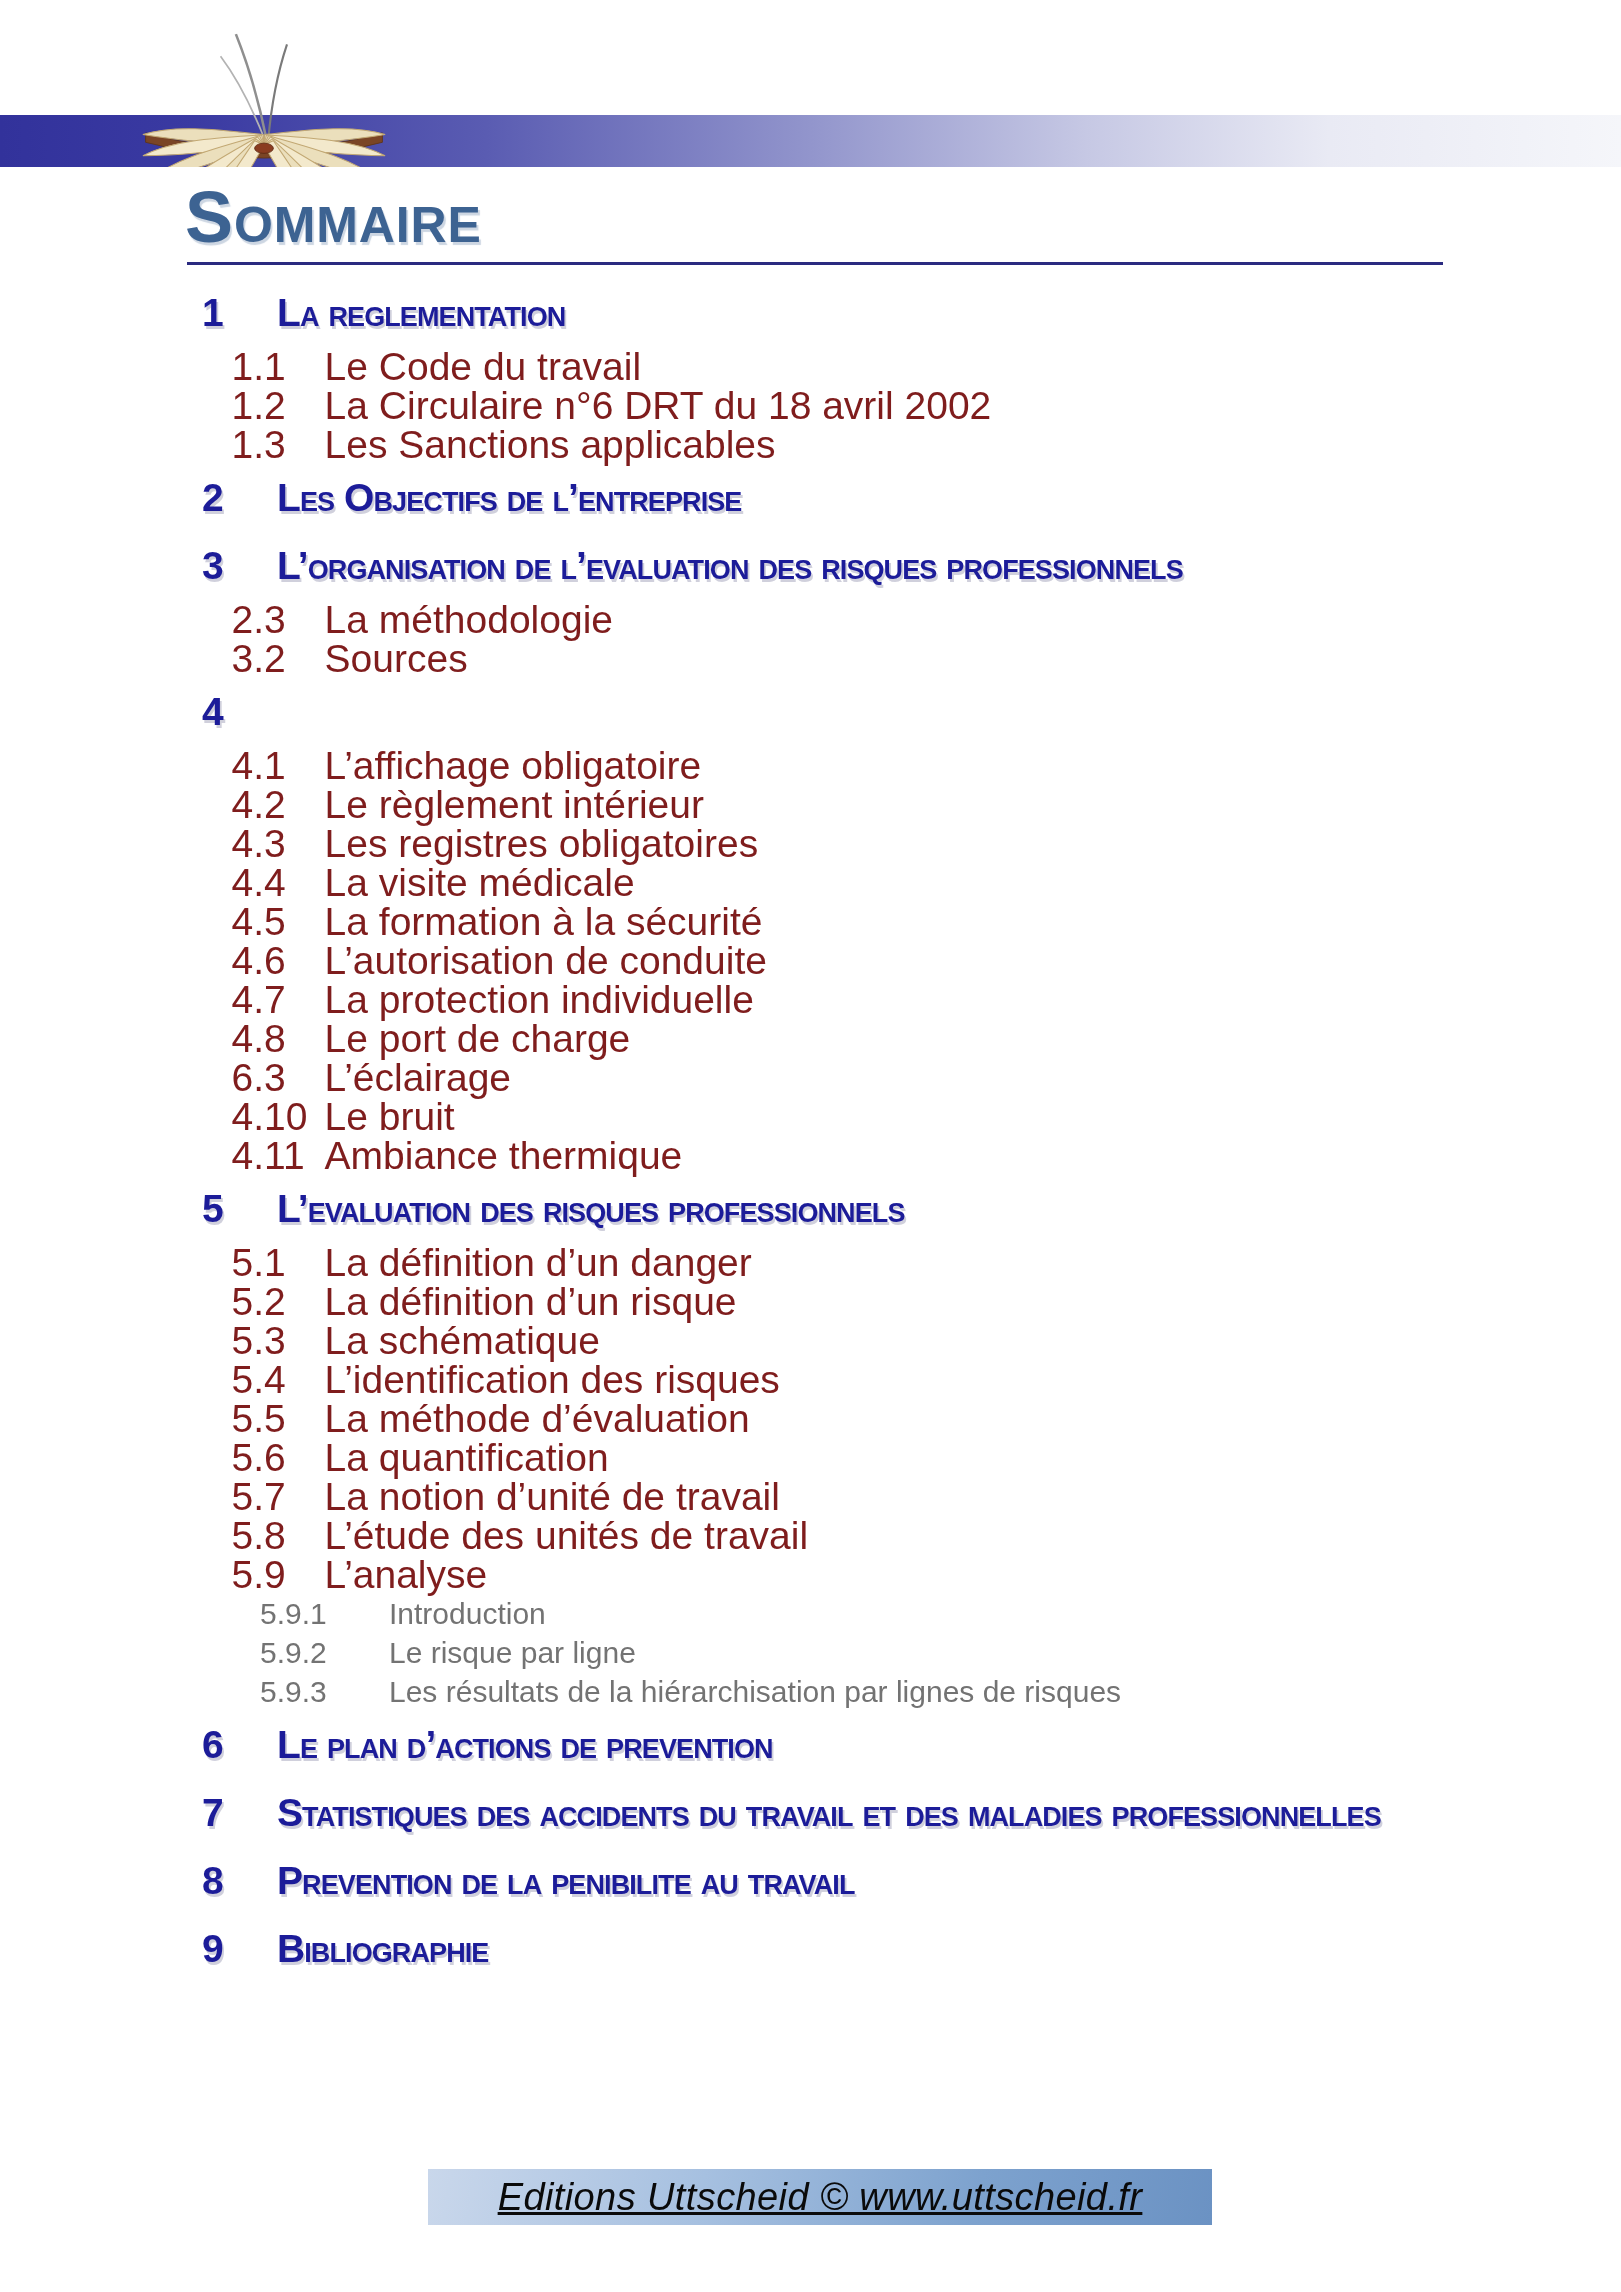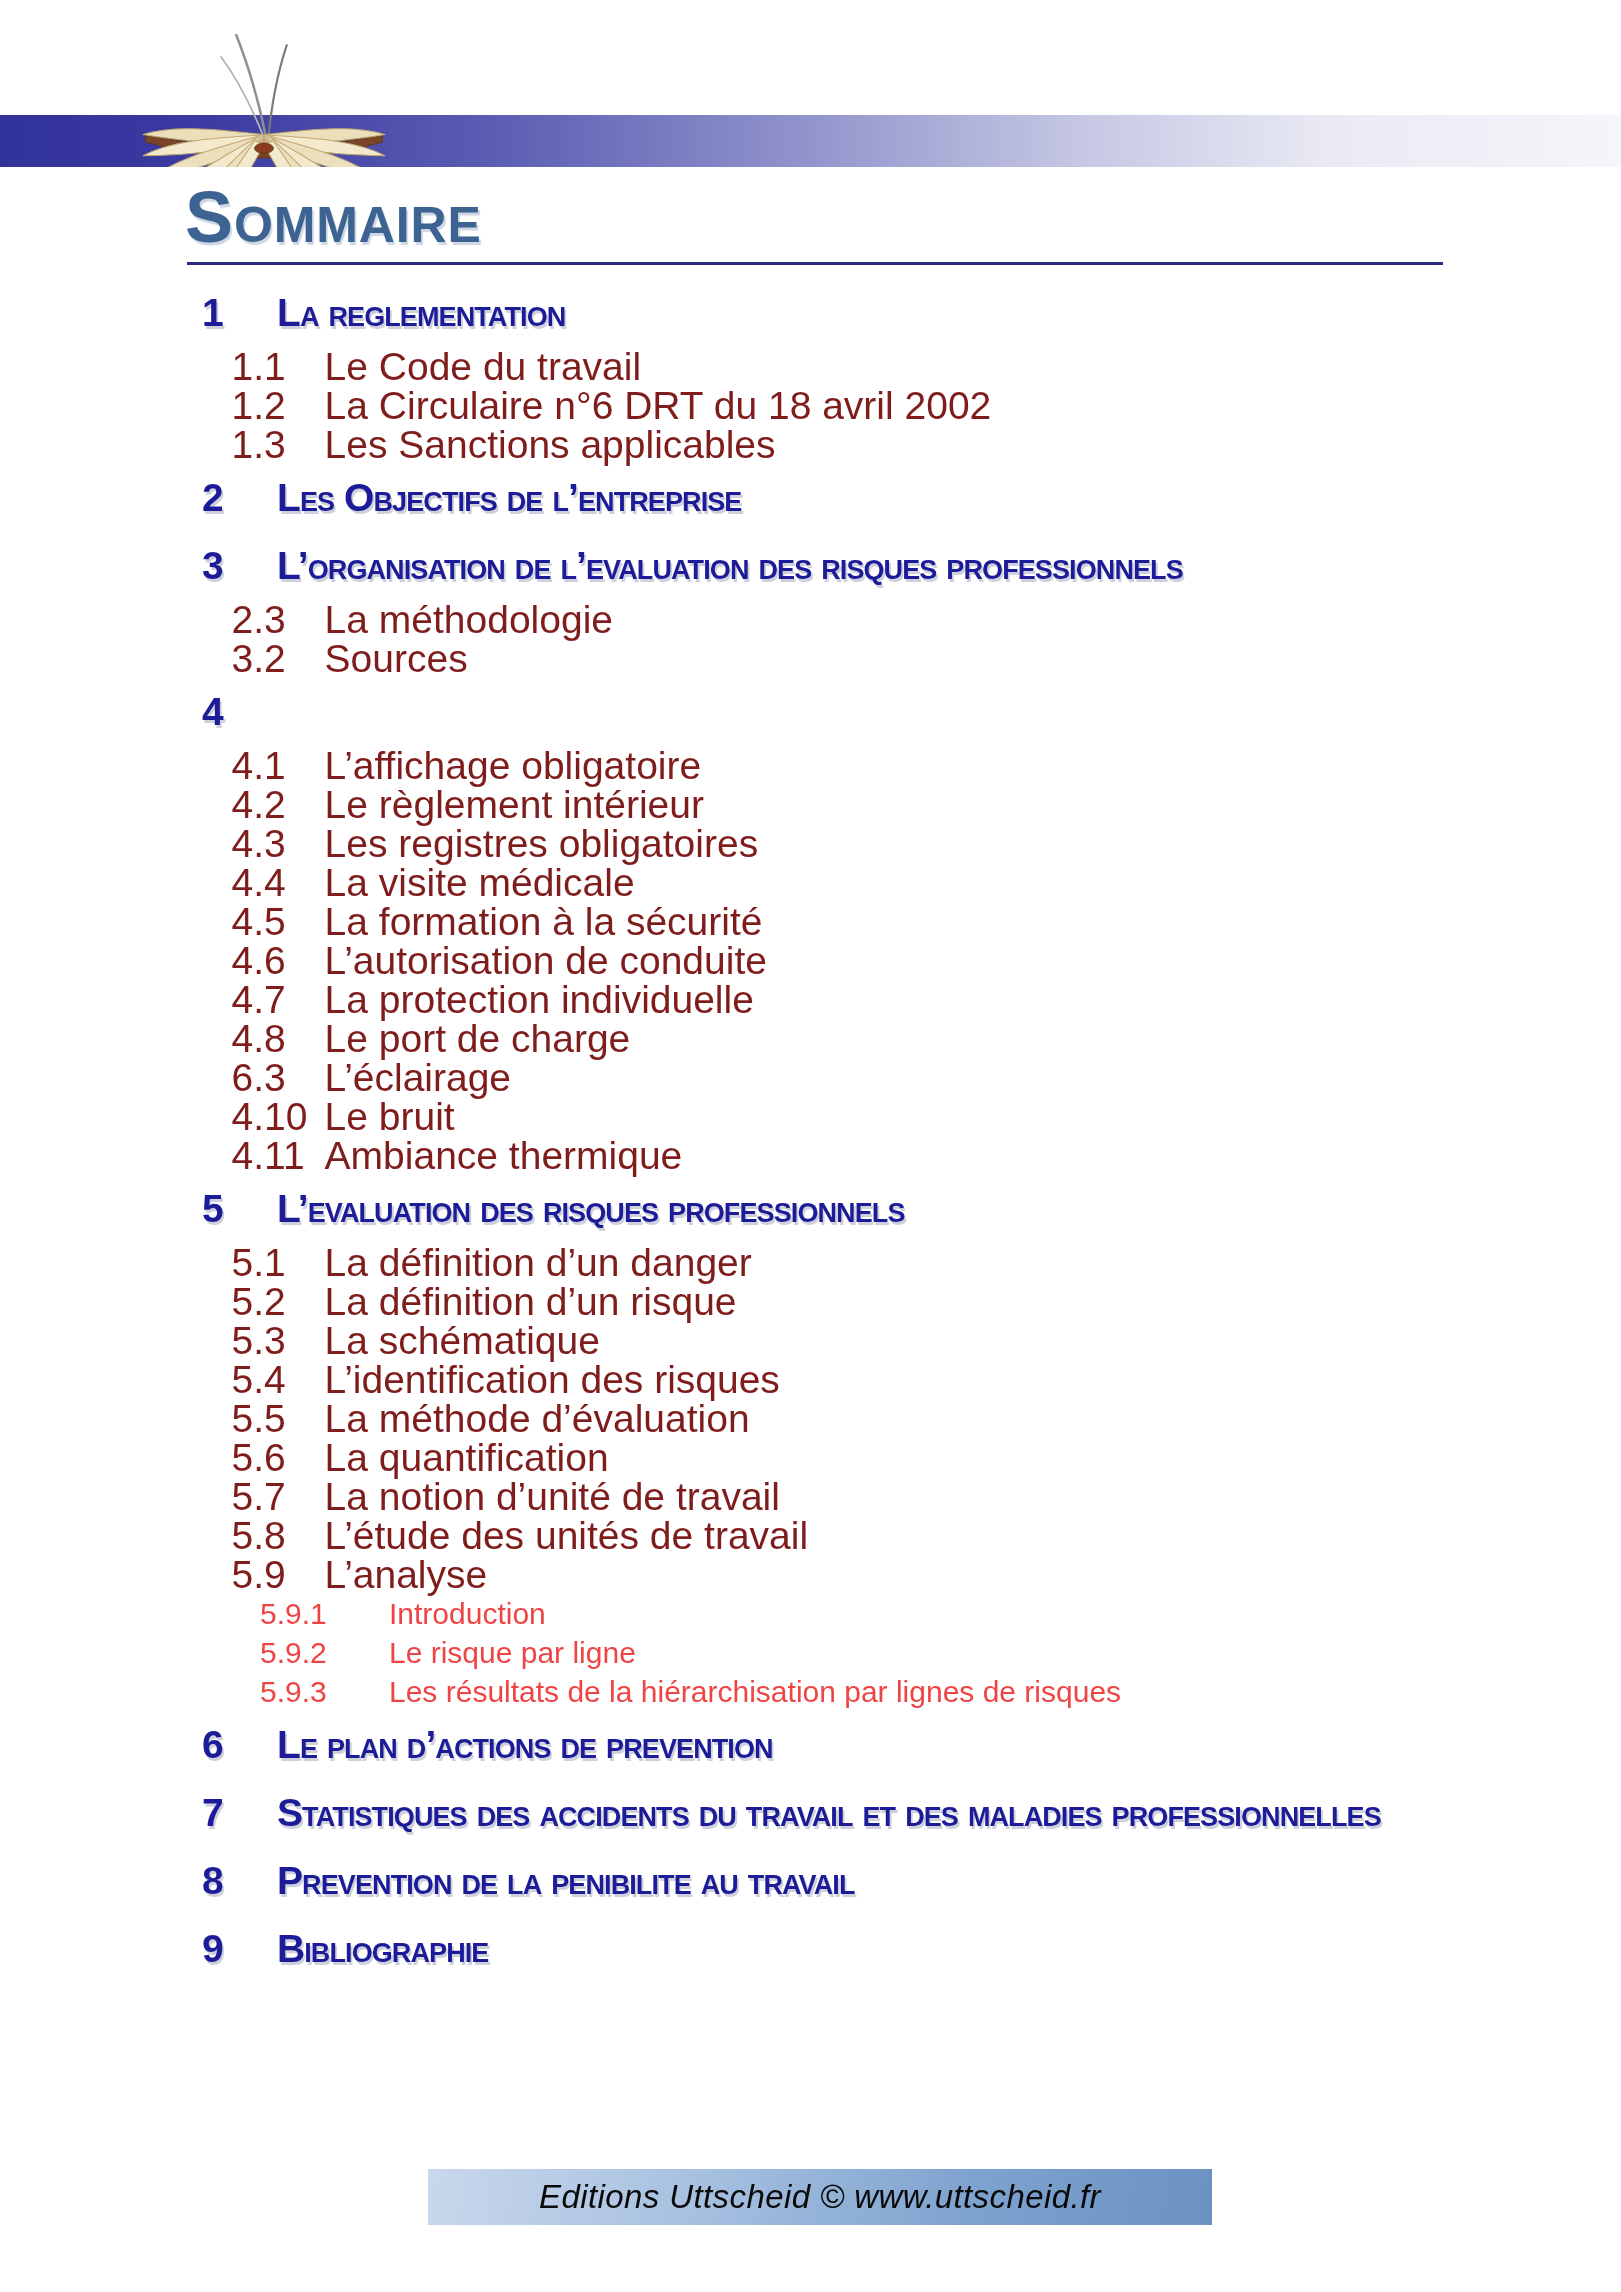--- a/index.html
+++ b/index.html
@@ -76,40 +76,41 @@
     font-size: 39px;
     color: #7f1d1d;
   }
   .toc-sub .num { flex: none; width: 93px; }
   .toc-subsub {
     display: flex;
     align-items: flex-start;
     margin-left: 58px;
     line-height: 39px;
     font-size: 30px;
-    color: #ef4444;
+    color: #737373;
   }
   .toc-subsub .num { flex: none; width: 129px; }
 
   
   .footer-bar {
     position: absolute;
     left: 428px; top: 2169px;
     width: 784px; height: 56px;
     background: linear-gradient(100deg,
       #C9D7EB 0%, #A6C0E0 35%, #7DA2CE 70%, #6B92C3 100%);
     display: flex;
     align-items: center;
     justify-content: center;
   }
   .footer-text {
     font-style: italic;
-    font-size: 33px;
+    font-size: 38px;
     color: #0a0a0a;
     letter-spacing: 0.4px;
+    text-decoration: underline;
   }
 </style>
 </head>
 <body>
 
 <div class="page">
 
   <div class="band"></div>
 
   <svg class="book" viewBox="0 -12 290 162" xmlns="http://www.w3.org/2000/svg">

